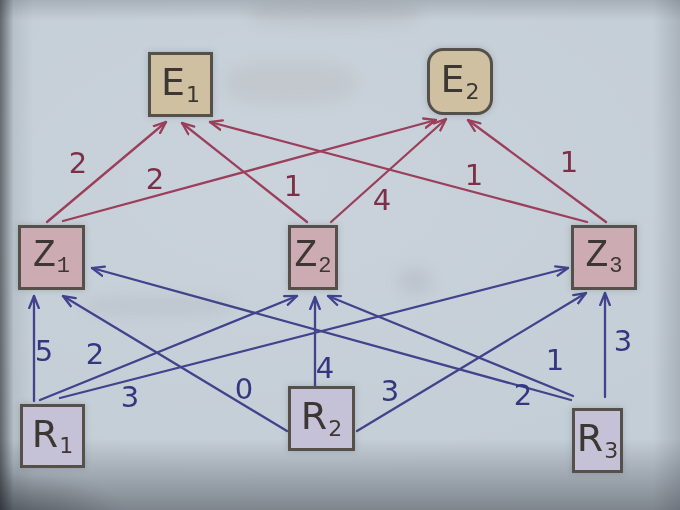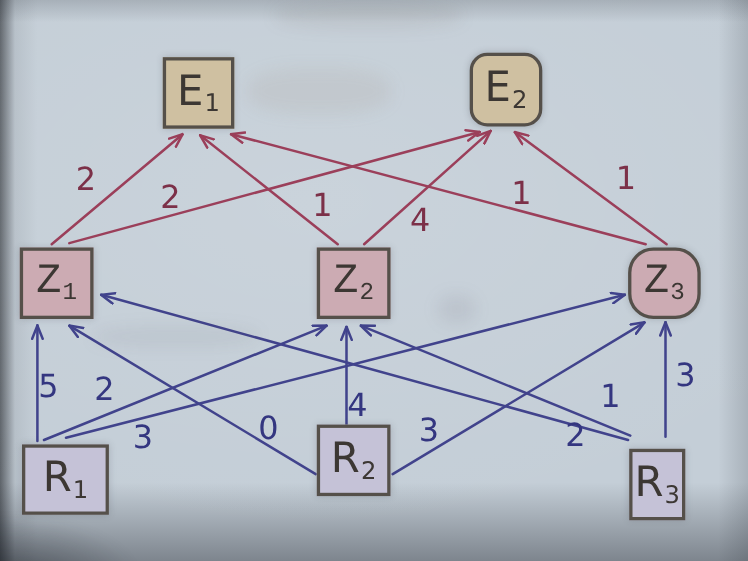--- a/index.html
+++ b/index.html
@@ -100,27 +100,27 @@
   <div id="nodes">
       <div class="node layer-E" style="left: 148px; top: 52px; width: 65px; height: 65px; align-items: center;">
         <span><span>E</span><sub>1</sub></span>
       </div>
       <div class="node layer-E" style="left: 427px; top: 48px; width: 66px; height: 67px; border-radius: 16px;">
         <span><span>E</span><sub>2</sub></span>
       </div>
       <div class="node layer-Z" style="left: 18px; top: 225px; width: 67px; height: 65px;">
         <span><span>Z</span><sub>1</sub></span>
       </div>
-      <div class="node layer-Z" style="left: 288px; top: 225px; width: 67px; height: 65px;">
+      <div class="node layer-Z" style="left: 288px; top: 225px; width: 50px; height: 65px;">
         <span><span>Z</span><sub>2</sub></span>
       </div>
-      <div class="node layer-Z" style="left: 571px; top: 225px; width: 66px; height: 65px; border-radius: 23px;">
+      <div class="node layer-Z" style="left: 571px; top: 225px; width: 66px; height: 65px;">
         <span><span>Z</span><sub>3</sub></span>
       </div>
-      <div class="node layer-R" style="left: 20px; top: 404px; width: 79px; height: 64px;">
+      <div class="node layer-R" style="left: 20px; top: 404px; width: 65px; height: 64px;">
         <span><span>R</span><sub>1</sub></span>
       </div>
       <div class="node layer-R" style="left: 288px; top: 386px; width: 67px; height: 65px;">
         <span><span>R</span><sub>2</sub></span>
       </div>
       <div class="node layer-R" style="left: 572px; top: 408px; width: 51px; height: 65px;">
         <span><span>R</span><sub>3</sub></span>
       </div>
     </div>
 

